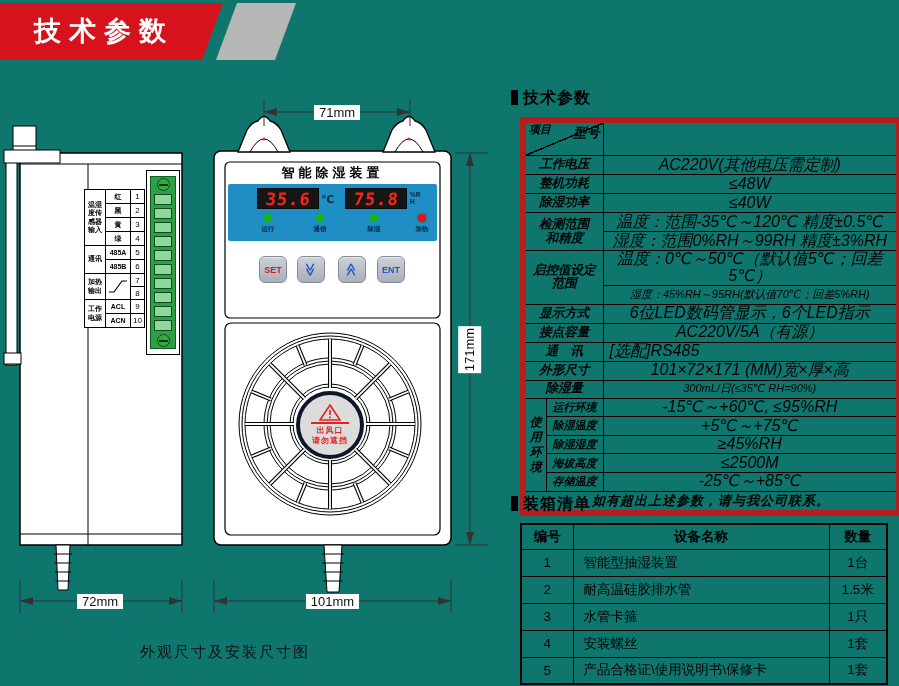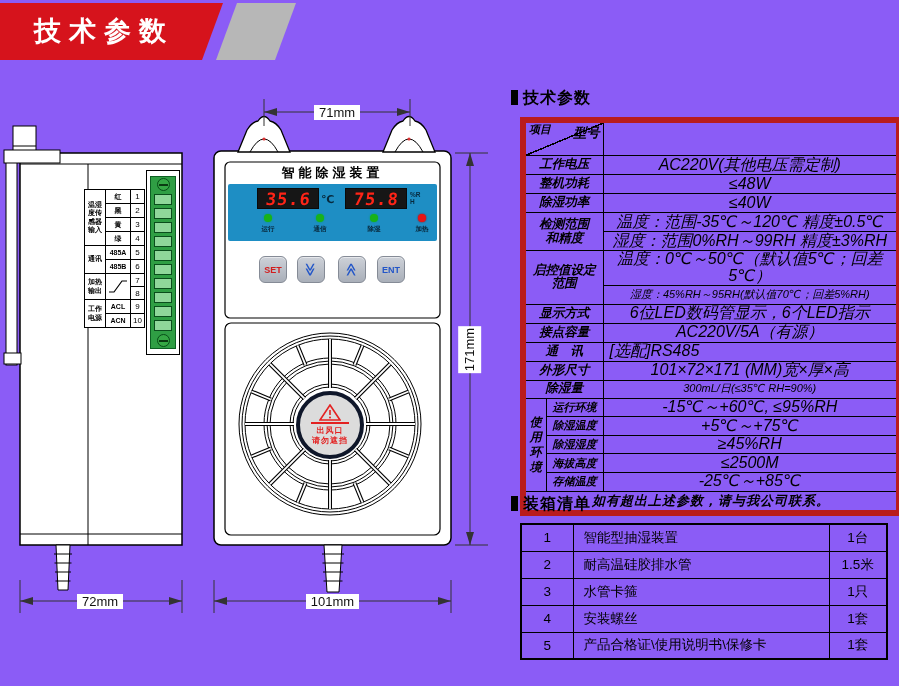--- a/index.html
+++ b/index.html
@@ -1,19 +1,19 @@
 <!DOCTYPE html>
 <html><head>
 <meta charset="utf-8">
 <style>
   * { margin:0; padding:0; box-sizing:border-box; }
   html,body { background:#fff; }
   .page {
     position:relative; width:899px; height:686px; overflow:hidden;
-    background:#8b5cf6; font-family:"Liberation Sans","DejaVu Sans",sans-serif; color:#000;
+    background:#0f766e; font-family:"Liberation Sans","DejaVu Sans",sans-serif; color:#000;
   }
   
   .banner-red { position:absolute; left:0; top:3px; width:252px; height:57px;
     background:#d6131c; clip-path:polygon(0 0,223px 0,202px 100%,0 100%); }
   .banner-gray { position:absolute; left:216px; top:3px; width:80px; height:57px;
     background:#b7b7b7; clip-path:polygon(21px 0,80px 0,59px 100%,0 100%); }
   .banner-title { position:absolute; left:34px; top:3px; height:57px; line-height:57px;
     color:#fff; font-size:27px; font-weight:bold; letter-spacing:8px; }
   
   .linework { position:absolute; left:0; top:0; width:899px; height:686px; }
@@ -330,20 +330,21 @@
     <div class="hub-line">请勿遮挡</div>
   </div>
 
   <div class="dim" style="left:264px; top:105px; width:146px;">
     <span>71mm</span></div>
   <div class="dim-v"><span>171mm</span></div>
   <div class="dim" style="left:18px; top:594px; width:164px;">
     <span>72mm</span></div>
   <div class="dim" style="left:214px; top:594px; width:237px;">
     <span>101mm</span></div>
+  <div class="caption">外观尺寸及安装尺寸图</div>
 
   <div class="sec" style="top:88px">
     <span class="marker"></span><span>技术参数</span>
   </div>
 
   <table class="spec">
     <colgroup>
         <col style="width:23px">
         <col style="width:57px">
         <col style="width:296px">
@@ -439,20 +440,25 @@
     <span class="marker"></span><span>装箱清单</span>
   </div>
 
   <table class="pack">
     <colgroup>
         <col style="width:52px">
         <col style="width:256px">
         <col style="width:58px">
       </colgroup>
     <tbody>
+        <tr>
+      <th>编号</th>
+      <th>设备名称</th>
+      <th>数量</th>
+    </tr>
     <tr class="r">
       <td>1</td>
       <td class="name">智能型抽湿装置</td>
       <td>1台</td>
         </tr>
     <tr class="r">
       <td>2</td>
       <td class="name">耐高温硅胶排水管</td>
       <td>1.5米</td>
         </tr>

